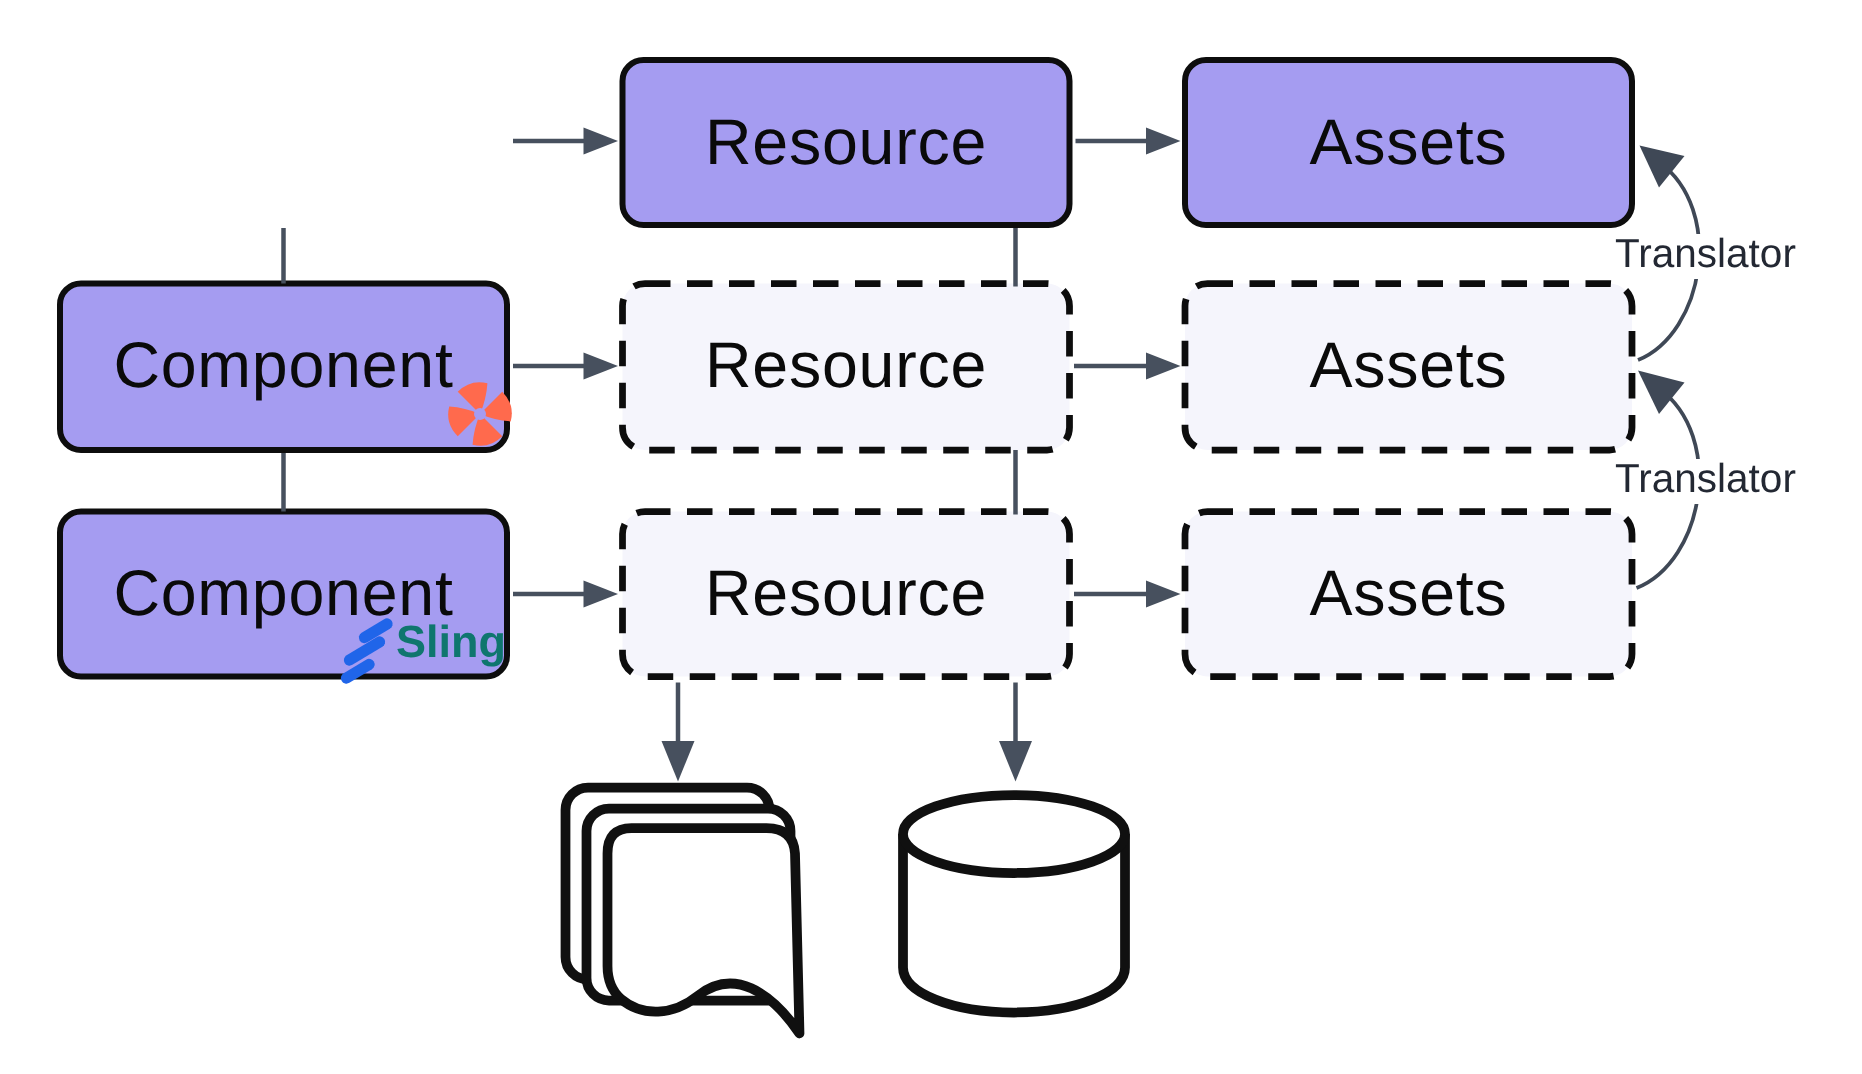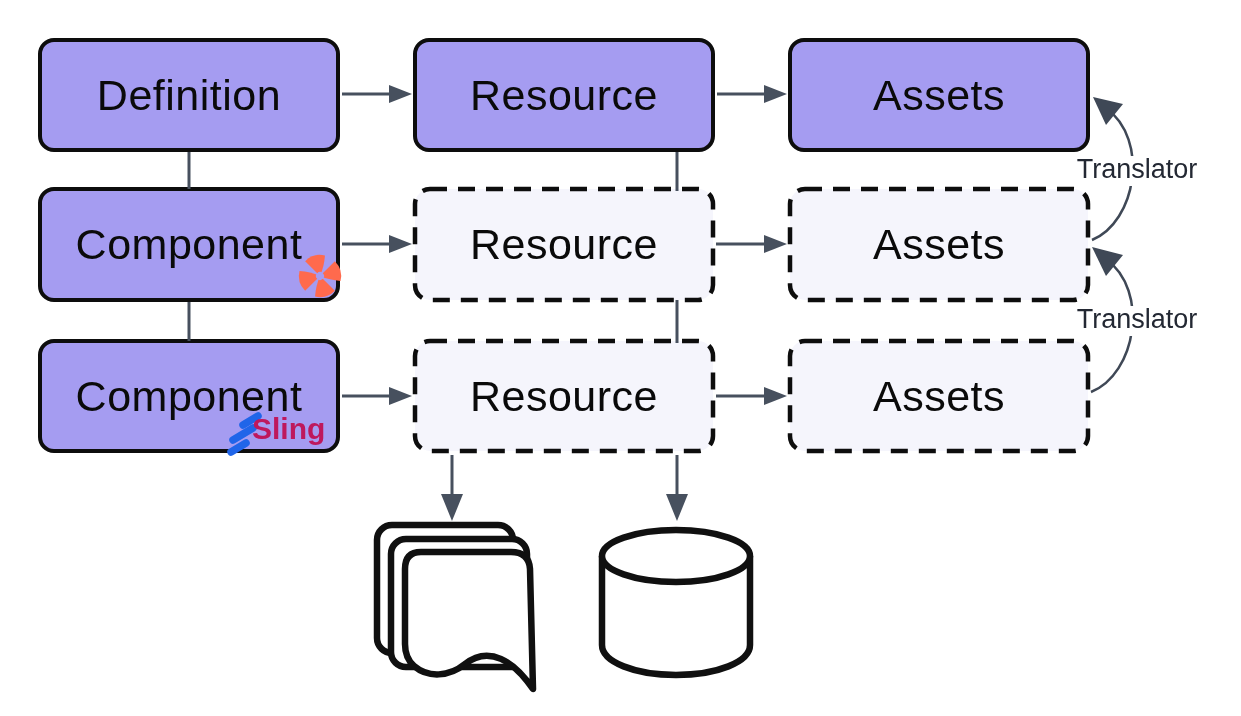--- a/index.html
+++ b/index.html
@@ -51,43 +51,40 @@
     background:#ffffff;
     display:flex;justify-content:center;
     font-size:27px;color:#232833;
     z-index:3;line-height:1;
   }
   .translator-top{left:1057px;top:156px;}
   .translator-bottom{left:1057px;top:306px;}
 
   .sling-wordmark{
     position:absolute;
-    left:252px;top:412px;
+    left:264px;top:412px;
     font-size:30px;font-weight:bold;
-    color:#be185d;
+    color:#0f766e;
     z-index:3;line-height:1.1;
   }
 </style>
 </head>
 <body>
 
 <div class="stage">
 
   <svg id="bg-layer" class="layer" width="1241" height="716" viewBox="0 0 1241 716">
     <g fill="#f5f5fc" stroke="#0d0d0d" stroke-width="4.5" stroke-dasharray="17 11">
       <rect x="415" y="189" width="298" height="111" rx="15"></rect>
       <rect x="790" y="189" width="298" height="111" rx="15"></rect>
       <rect x="415" y="341" width="298" height="110" rx="15"></rect>
       <rect x="790" y="341" width="298" height="110" rx="15"></rect>
     </g>
   </svg>
 
-  <div class="node solid pos-definition">
-    <span class="node-text">Definition</span>
-  </div>
   <div class="node solid pos-resource-top">
     <span class="node-text">Resource</span>
   </div>
   <div class="node solid pos-assets-top">
     <span class="node-text">Assets</span>
   </div>
   <div class="node solid pos-component-dbt">
     <span class="node-text">Component</span>
   </div>
   <div class="node solid pos-component-sling">

